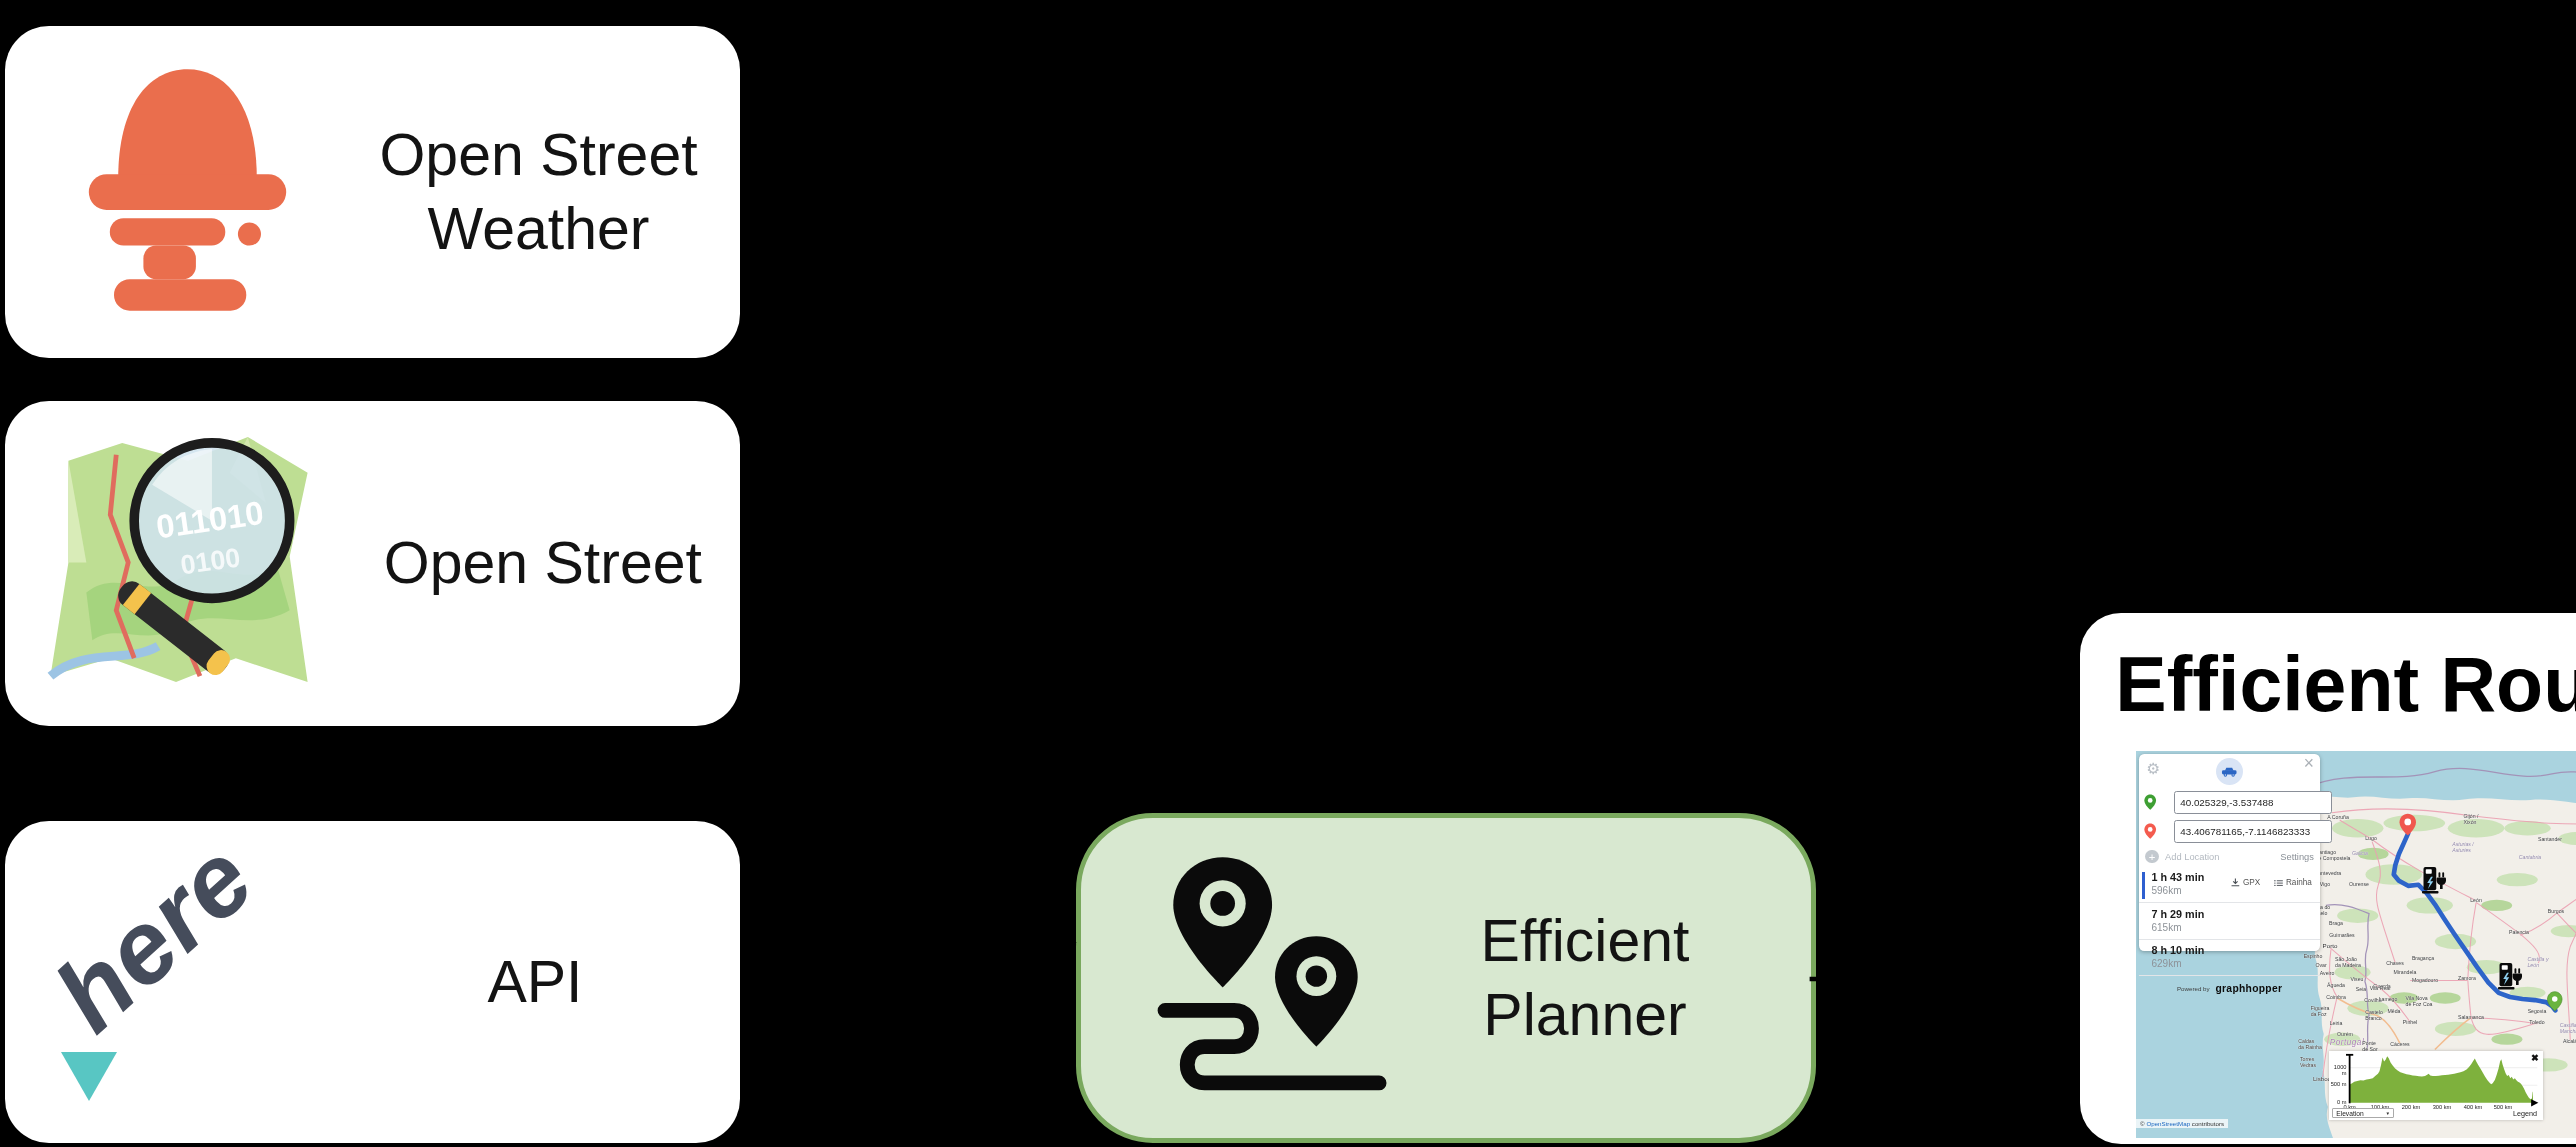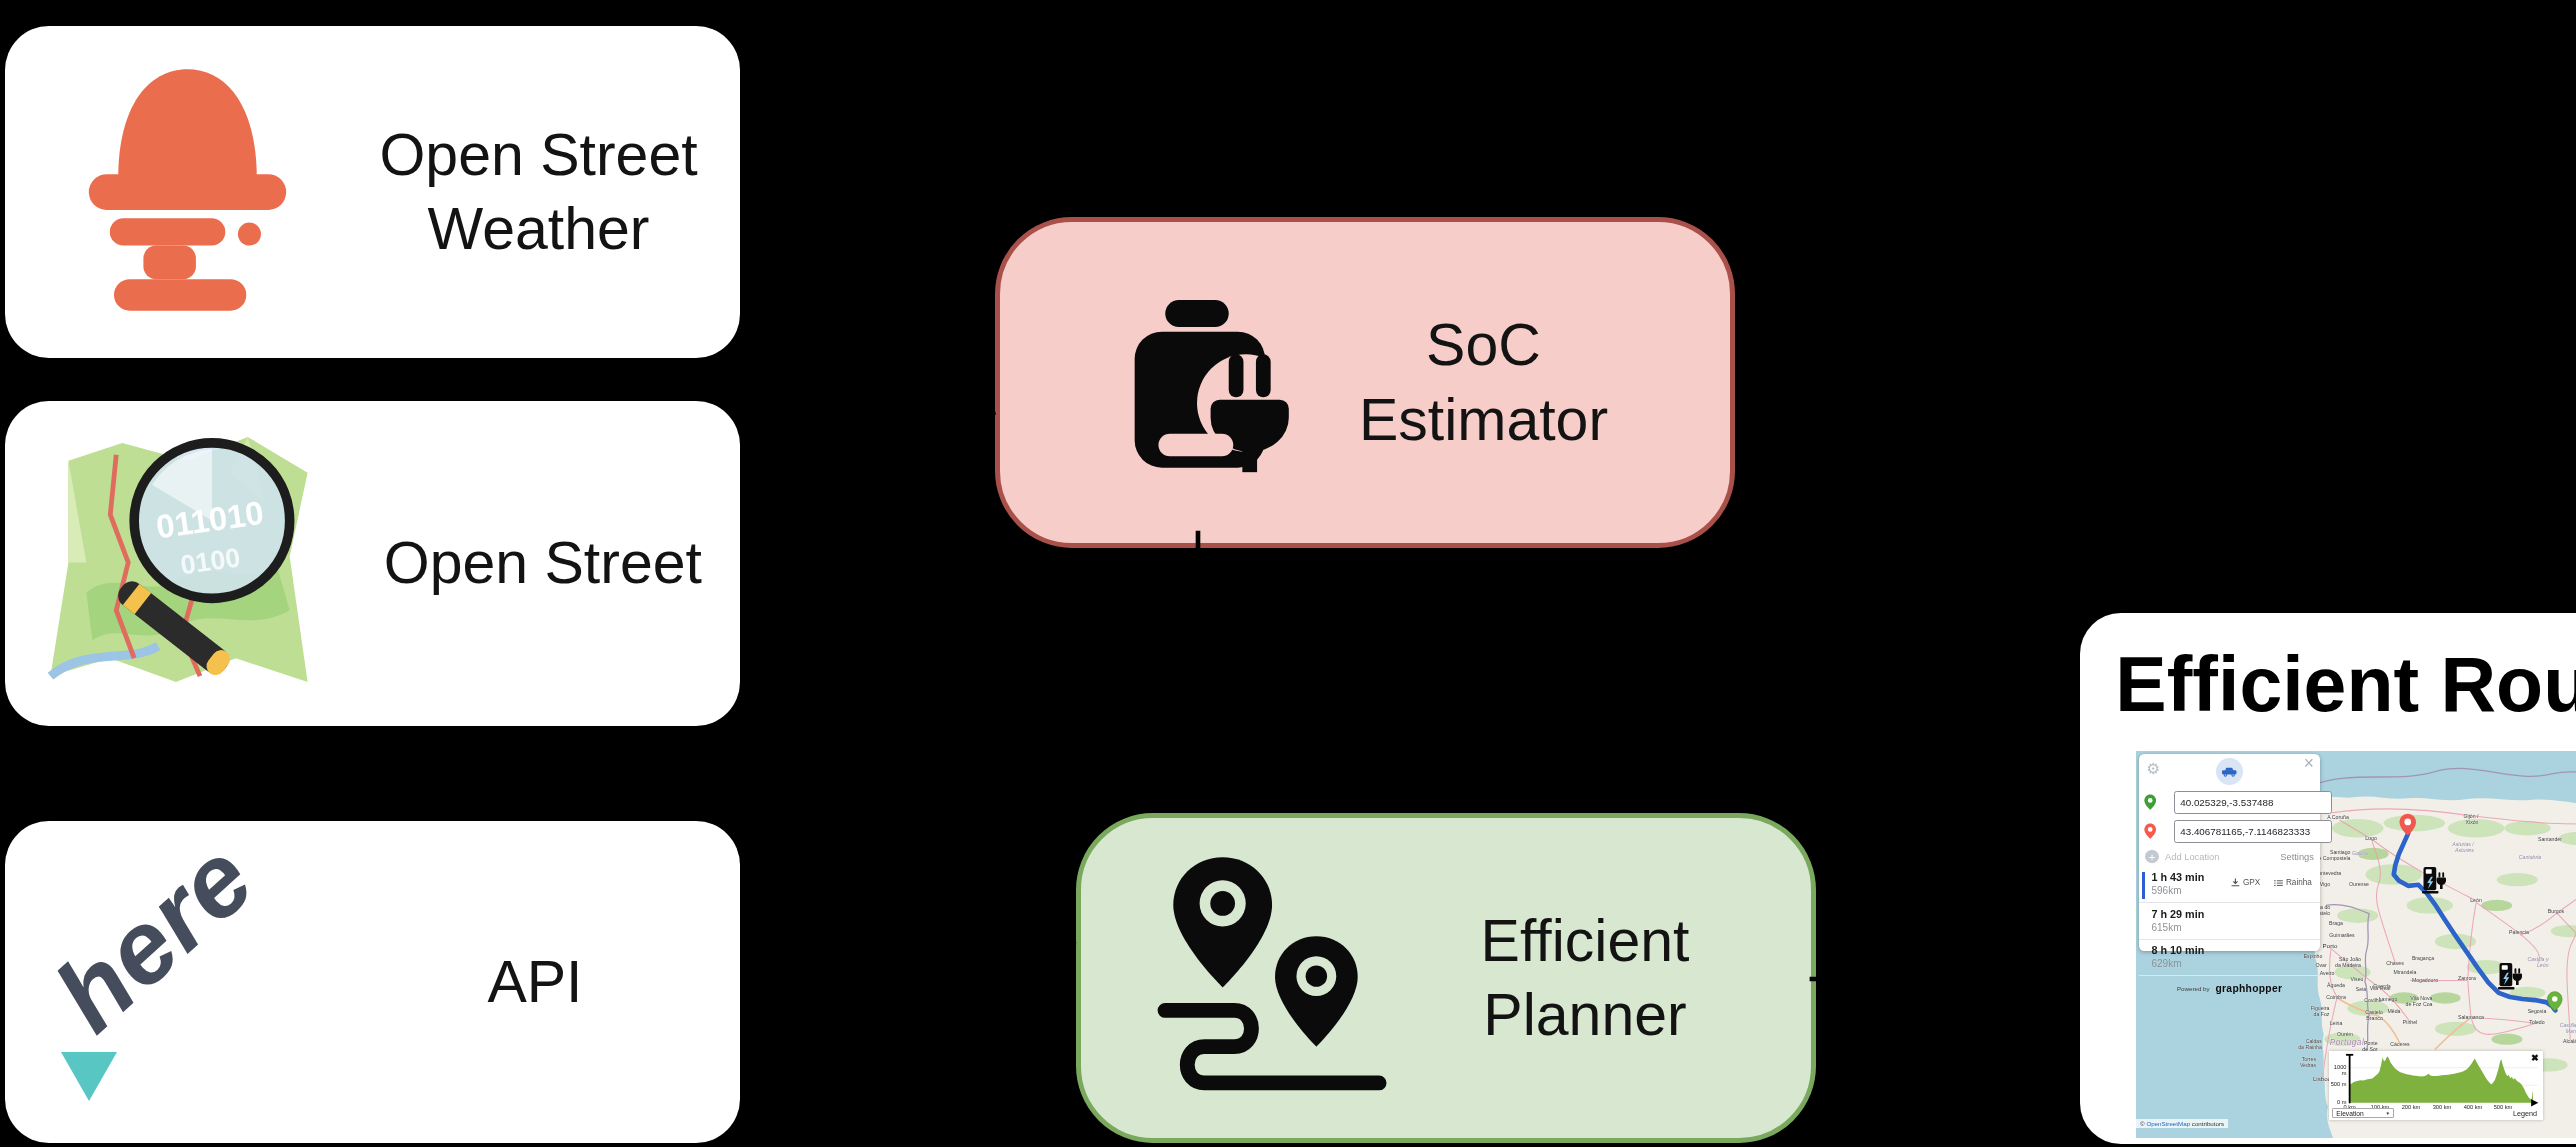--- a/index.html
+++ b/index.html
@@ -20,21 +20,21 @@
   .here-tri{position:absolute;left:56px;top:224px;width:0;height:0;border-left:28px solid transparent;border-right:28px solid transparent;border-top:49px solid #58c6c3;}
 
   
   #arrows{position:absolute;left:0;top:0;z-index:5;pointer-events:none;}
 
   
   #route-box{position:absolute;left:2080px;top:613px;width:614px;height:531px;background:#fff;border-radius:41px;z-index:2;}
   .rtitle{margin-top:27px;text-align:center;font-size:77px;font-weight:700;color:#000;}
   #shot{position:absolute;left:56px;top:138px;width:499px;height:387px;background:#aad3df;overflow:hidden;font-family:"Liberation Sans",sans-serif;}
   #mapsvg{position:absolute;left:0;top:0;}
-  .mlabel{position:absolute;transform:translate(-50%,-50%);font-size:5.2px;color:#383838;white-space:pre-line;text-align:right;line-height:1.15;text-shadow:0 0 1px #fff,0 0 1px #fff;}
+  .mlabel{position:absolute;transform:translate(-50%,-50%);font-size:5.2px;color:#383838;white-space:pre-line;text-align:left;line-height:1.15;text-shadow:0 0 1px #fff,0 0 1px #fff;}
   .mlabel.region{font-style:italic;color:#8f84a5;font-size:5.2px;}
   .mlabel.country{font-style:italic;color:#a87cb0;font-size:8.2px;letter-spacing:0.5px;}
   .mlabel.big{font-size:6.2px;color:#2f2f2f;}
   .mappin{position:absolute;}
   .charger{position:absolute;display:block;}
 
   
   #panel{position:absolute;left:3.1px;top:3.1px;width:181px;height:197px;background:#fff;border-radius:5.2px;box-shadow:0 1px 4.1px rgba(0,0,0,.3);}
   .gear{position:absolute;left:7.2px;top:6.2px;font-size:15.5px;color:#b9bfc6;}
   .carbtn{position:absolute;left:77px;top:4.1px;width:27px;height:27px;border-radius:50%;background:#d9e4f5;display:flex;align-items:center;justify-content:center;}
@@ -123,38 +123,20 @@
   <div class="node white" style="left:5.2px;top:821px;width:735px;height:322px;">
     <div class="icon-wrap here-logo">
       <span class="here-word">here</span>
       <span class="here-tri"></span>
     </div>
     <div class="nlabel" style="margin-right:15.5px;">
       <div>API</div>
     </div>
   </div>
 
-  <div class="node soc" style="left:995px;top:217px;width:740px;height:331px;">
-    <div class="icon-wrap" style="margin-left:129px;">
-      <svg width="170" height="227" viewBox="0 0 150 160">
-        <rect x="32" y="8" width="56" height="24" rx="12" fill="#0a0a0a"></rect>
-        <rect x="5" y="36" width="115" height="120" rx="24" fill="#0a0a0a"></rect>
-        <circle cx="103" cy="99" r="43" fill="#f6cdc9"></circle>
-        <rect x="88" y="56" width="13" height="38" rx="6.5" fill="#0a0a0a"></rect>
-        <rect x="112" y="56" width="13" height="38" rx="6.5" fill="#0a0a0a"></rect>
-        <path d="M80,96 L133,96 A8,8 0 0 1 141,104 L141,112 A34,30 0 0 1 107,142 A34,30 0 0 1 72,112 L72,104 A8,8 0 0 1 80,96 Z" fill="#0a0a0a"></path>
-        <rect x="100" y="140" width="13" height="20" fill="#0a0a0a"></rect>
-        <rect x="26" y="126" width="66" height="20" rx="10" fill="#f6cdc9"></rect>
-      </svg>
-    </div>
-    <div class="nlabel" style="margin-right:62px;">
-      <div>SoC</div>
-      <div>Estimator</div>
-    </div>
-  </div>
 
   <div class="node planner" style="left:1076px;top:813px;width:740px;height:330px;">
     <div class="icon-wrap" style="margin-left:57px;">
       <svg width="278" height="247" viewBox="0 0 160 150">
         <g fill="#0b0b0b">
           <path d="M47,2 C30,2 17,15 17,31 C17,52 47,81 47,81 C47,81 77,52 77,31 C77,15 64,2 47,2 Z"></path>
           <circle cx="47" cy="30" r="14" fill="#d8e8d0"></circle>
           <circle cx="47" cy="30" r="7.5" fill="#0b0b0b"></circle>
         </g>
         <g fill="#0b0b0b" transform="translate(76,50) scale(0.93)">

